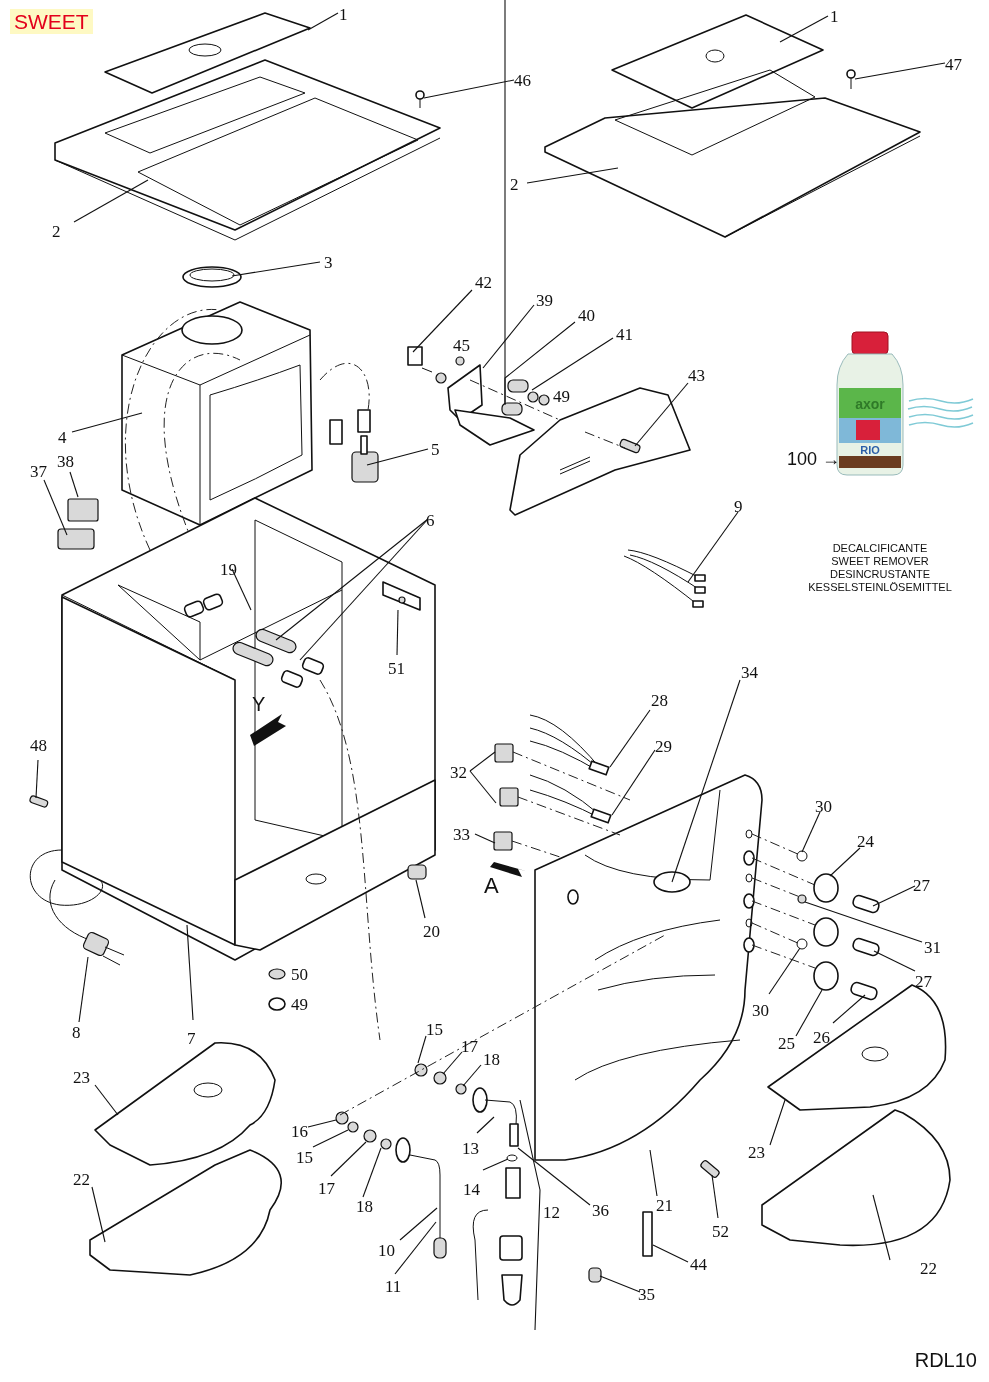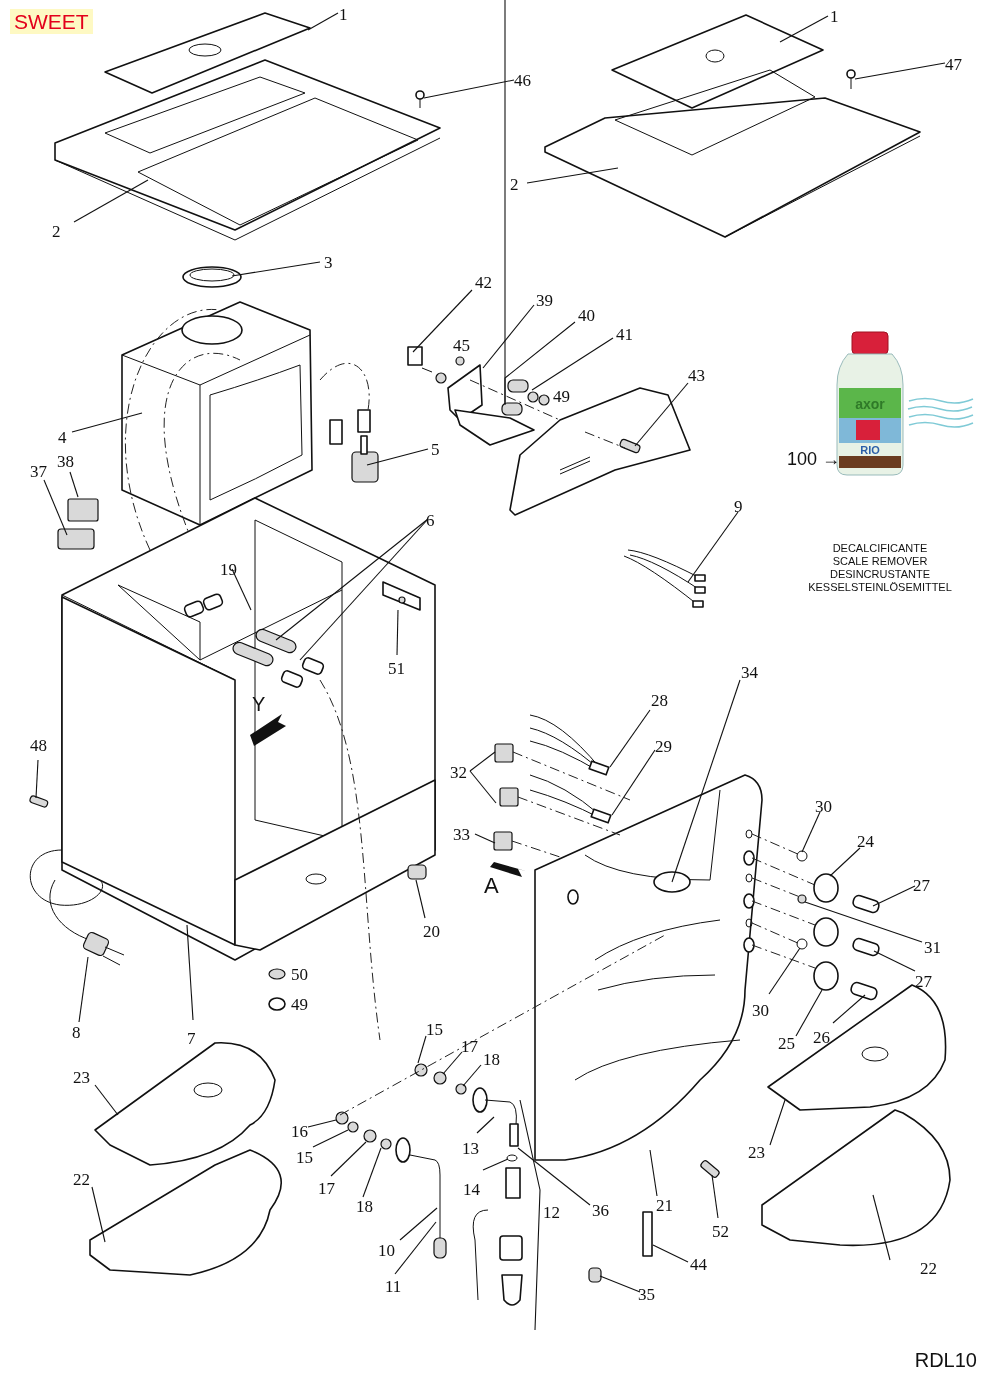--- a/index.html
+++ b/index.html
@@ -430,18 +430,18 @@
   </g>
 </svg>
 
 <div class="ref-100">
   <span>100</span>
   <span>→</span>
 </div>
 
 <div class="product-caption">
   <div>DECALCIFICANTE</div>
-  <div>SCALE REMOVER</div>
+  <div>SWEET REMOVER</div>
   <div>DESINCRUSTANTE</div>
   <div>KESSELSTEINLÖSEMITTEL</div>
 </div>
 
 <div class="footer-code">RDL10</div>
 
 </body></html>

